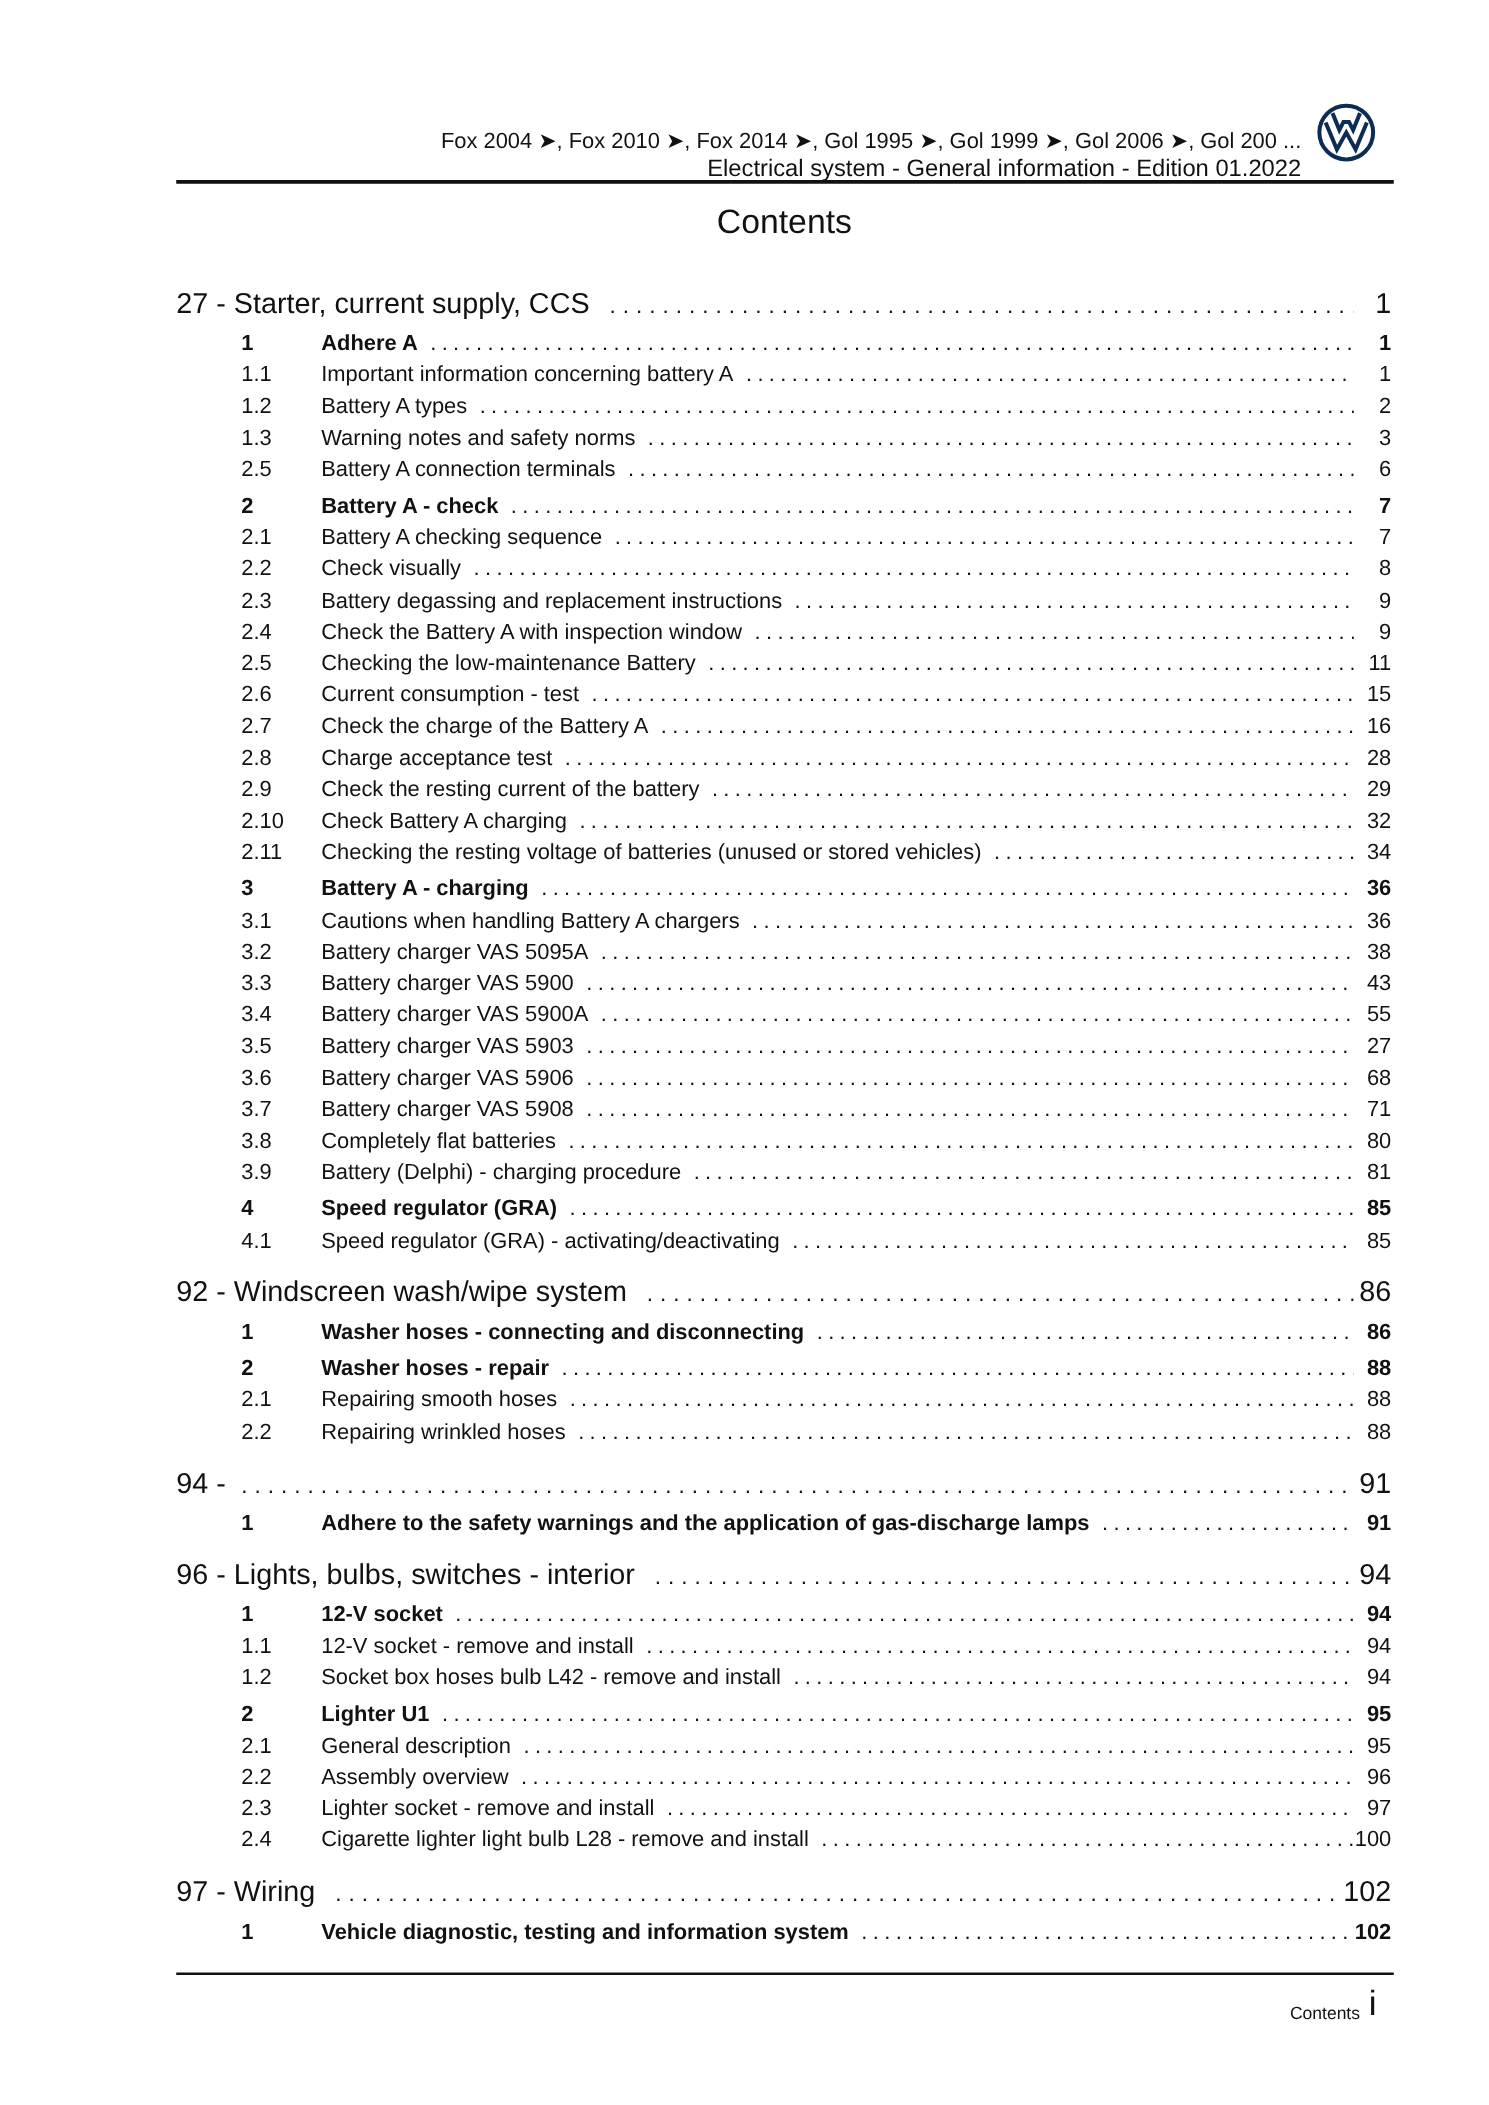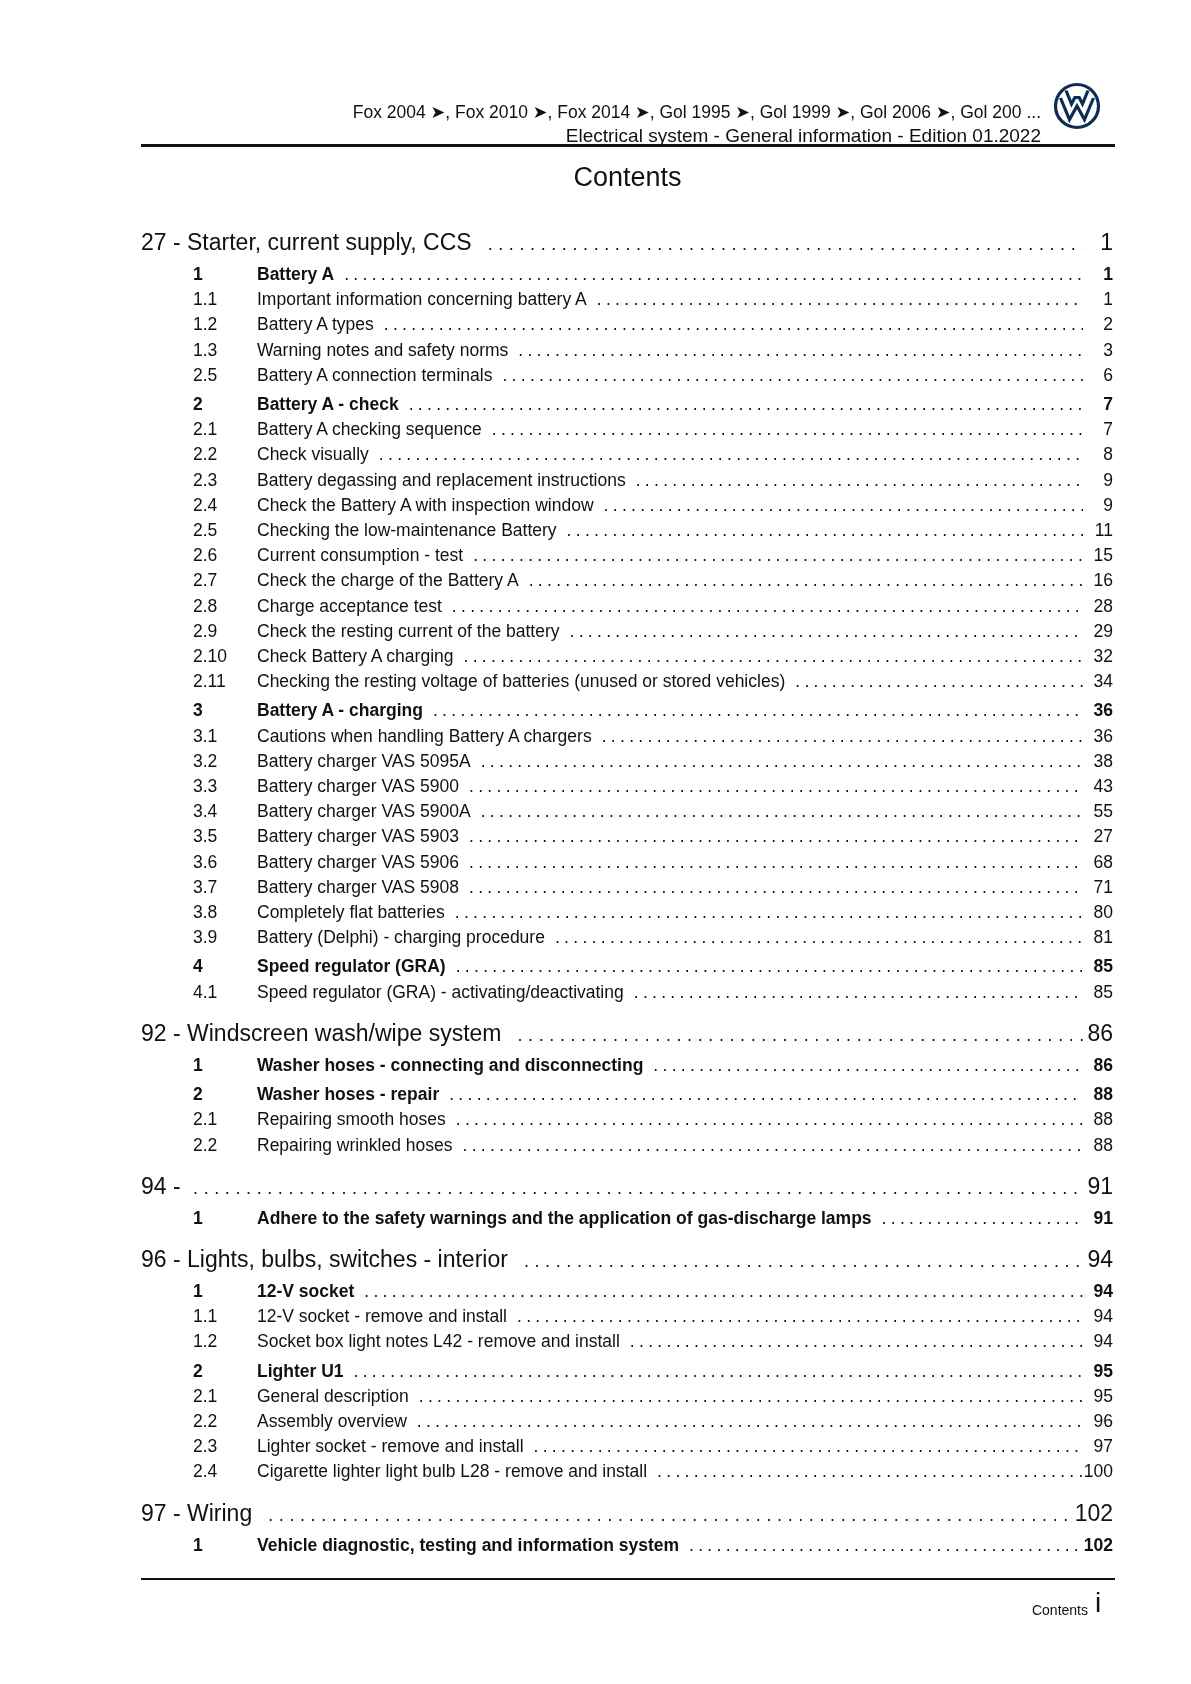--- a/index.html
+++ b/index.html
@@ -46,21 +46,21 @@
 </svg>
 
 <div class="rule-top"></div>
 
 <div class="page-title">Contents</div>
 
 <div class="toc" id="toc">
     <div class="row chapter"><span class="num">27 -</span>&nbsp;<span class="title">Starter, current supply, CCS</span><span class="leader">........................................................................................................................................................................................................</span><span class="page">1</span></div>
     <div class="row section">
       <span class="num">1</span>
-      <span class="title">Battery A</span>
+      <span class="title">Adhere A</span>
       <span class="leader">........................................................................................................................................................................................................</span>
       <span class="page">1</span>
     </div>
     <div class="row sub">
       <span class="num">1.1</span>
       <span class="title">Important information concerning battery A</span>
       <span class="leader">........................................................................................................................................................................................................</span>
       <span class="page">1</span>
     </div>
     <div class="row sub">
@@ -265,21 +265,21 @@
       <span class="page">94</span>
     </div>
     <div class="row sub">
       <span class="num">1.1</span>
       <span class="title">12-V socket - remove and install</span>
       <span class="leader">........................................................................................................................................................................................................</span>
       <span class="page">94</span>
     </div>
     <div class="row sub">
       <span class="num">1.2</span>
-      <span class="title">Socket box light notes L42 - remove and install</span>
+      <span class="title">Socket box hoses bulb L42 - remove and install</span>
       <span class="leader">........................................................................................................................................................................................................</span>
       <span class="page">94</span>
     </div>
     <div class="row section">
       <span class="num">2</span>
       <span class="title">Lighter U1</span>
       <span class="leader">........................................................................................................................................................................................................</span>
       <span class="page">95</span>
     </div>
     <div class="row sub">

